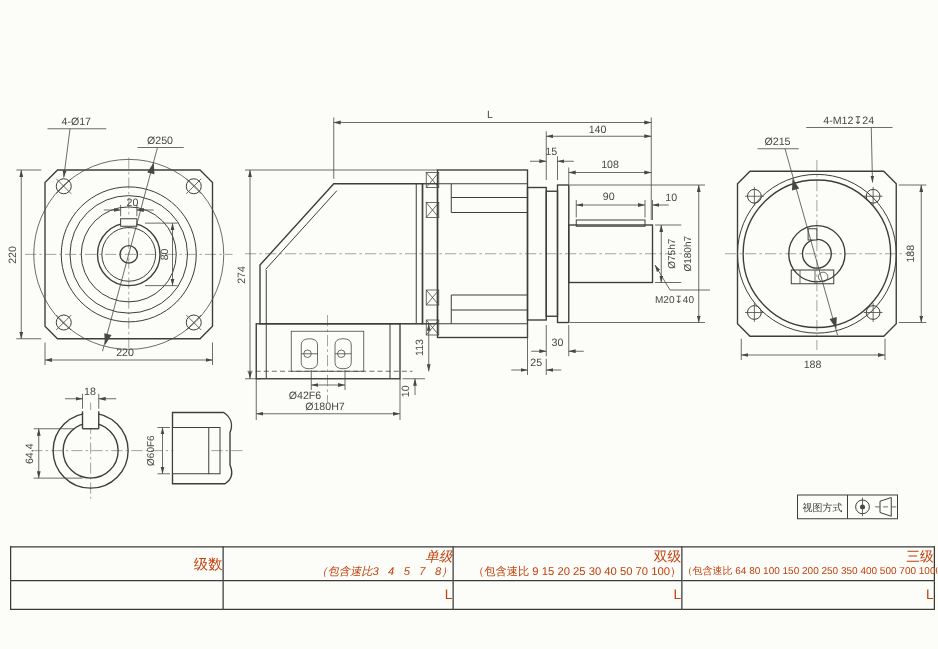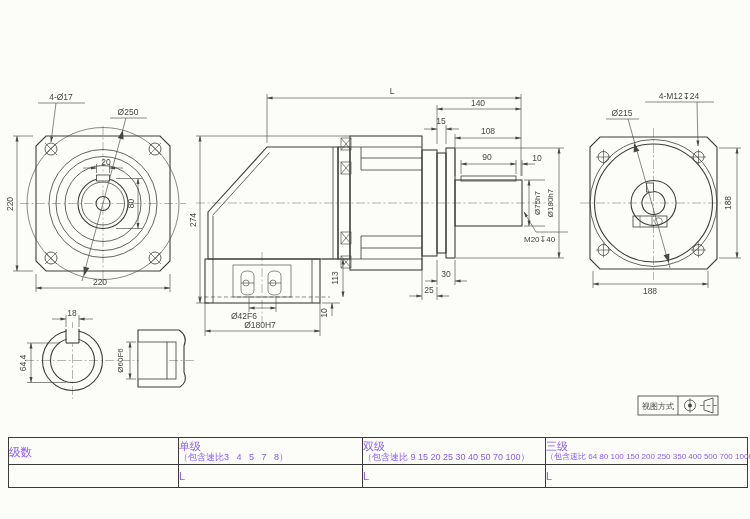--- a/index.html
+++ b/index.html
@@ -11,22 +11,22 @@
   .ln{stroke:#3d3d3d;stroke-width:1.1;fill:none;}
   .ln2{stroke:#3d3d3d;stroke-width:0.8;fill:none;}
   .lt{stroke:#4a4a4a;stroke-width:0.65;fill:none;}
   .cl{stroke:#8f8f8f;stroke-width:0.65;fill:none;stroke-dasharray:9 2.5 2 2.5;}
   .dsh{stroke:#5a5a5a;stroke-width:0.7;fill:none;stroke-dasharray:4 2.5;}
   .txt{font-size:8.5px;fill:#474747;}
   .txts{font-size:8px;fill:#474747;}
   .wh{fill:#fcfcf9;}
   
   #spec{position:absolute;left:8px;top:437px;width:735px;border-collapse:collapse;table-layout:fixed;}
-  #spec td{border:1px solid #3a3a3a;text-align:left;vertical-align:middle;color:#8b5cf6;padding:0;}
-  #spec .c0{width:169px;} #spec .c1{width:183px;} #spec .c2{width:182px;} #spec .c3{width:201px;}
+  #spec td{border:1px solid #3a3a3a;text-align:right;vertical-align:middle;color:#c2410c;padding:0;}
+  #spec .c0{width:169px;} #spec .c1{width:183px;font-style:italic;} #spec .c2{width:182px;} #spec .c3{width:201px;}
   #spec tr.hd td{height:26px;}
   #spec tr.bd td{height:22px;font-size:11px;}
   .h1{font-size:11px;line-height:12px;}
   .h2{font-size:9px;line-height:10px;white-space:pre;}
   .h2s{font-size:8px;}
   .lbl{font-size:11.5px;}
 </style>
 </head>
 <body>
 

